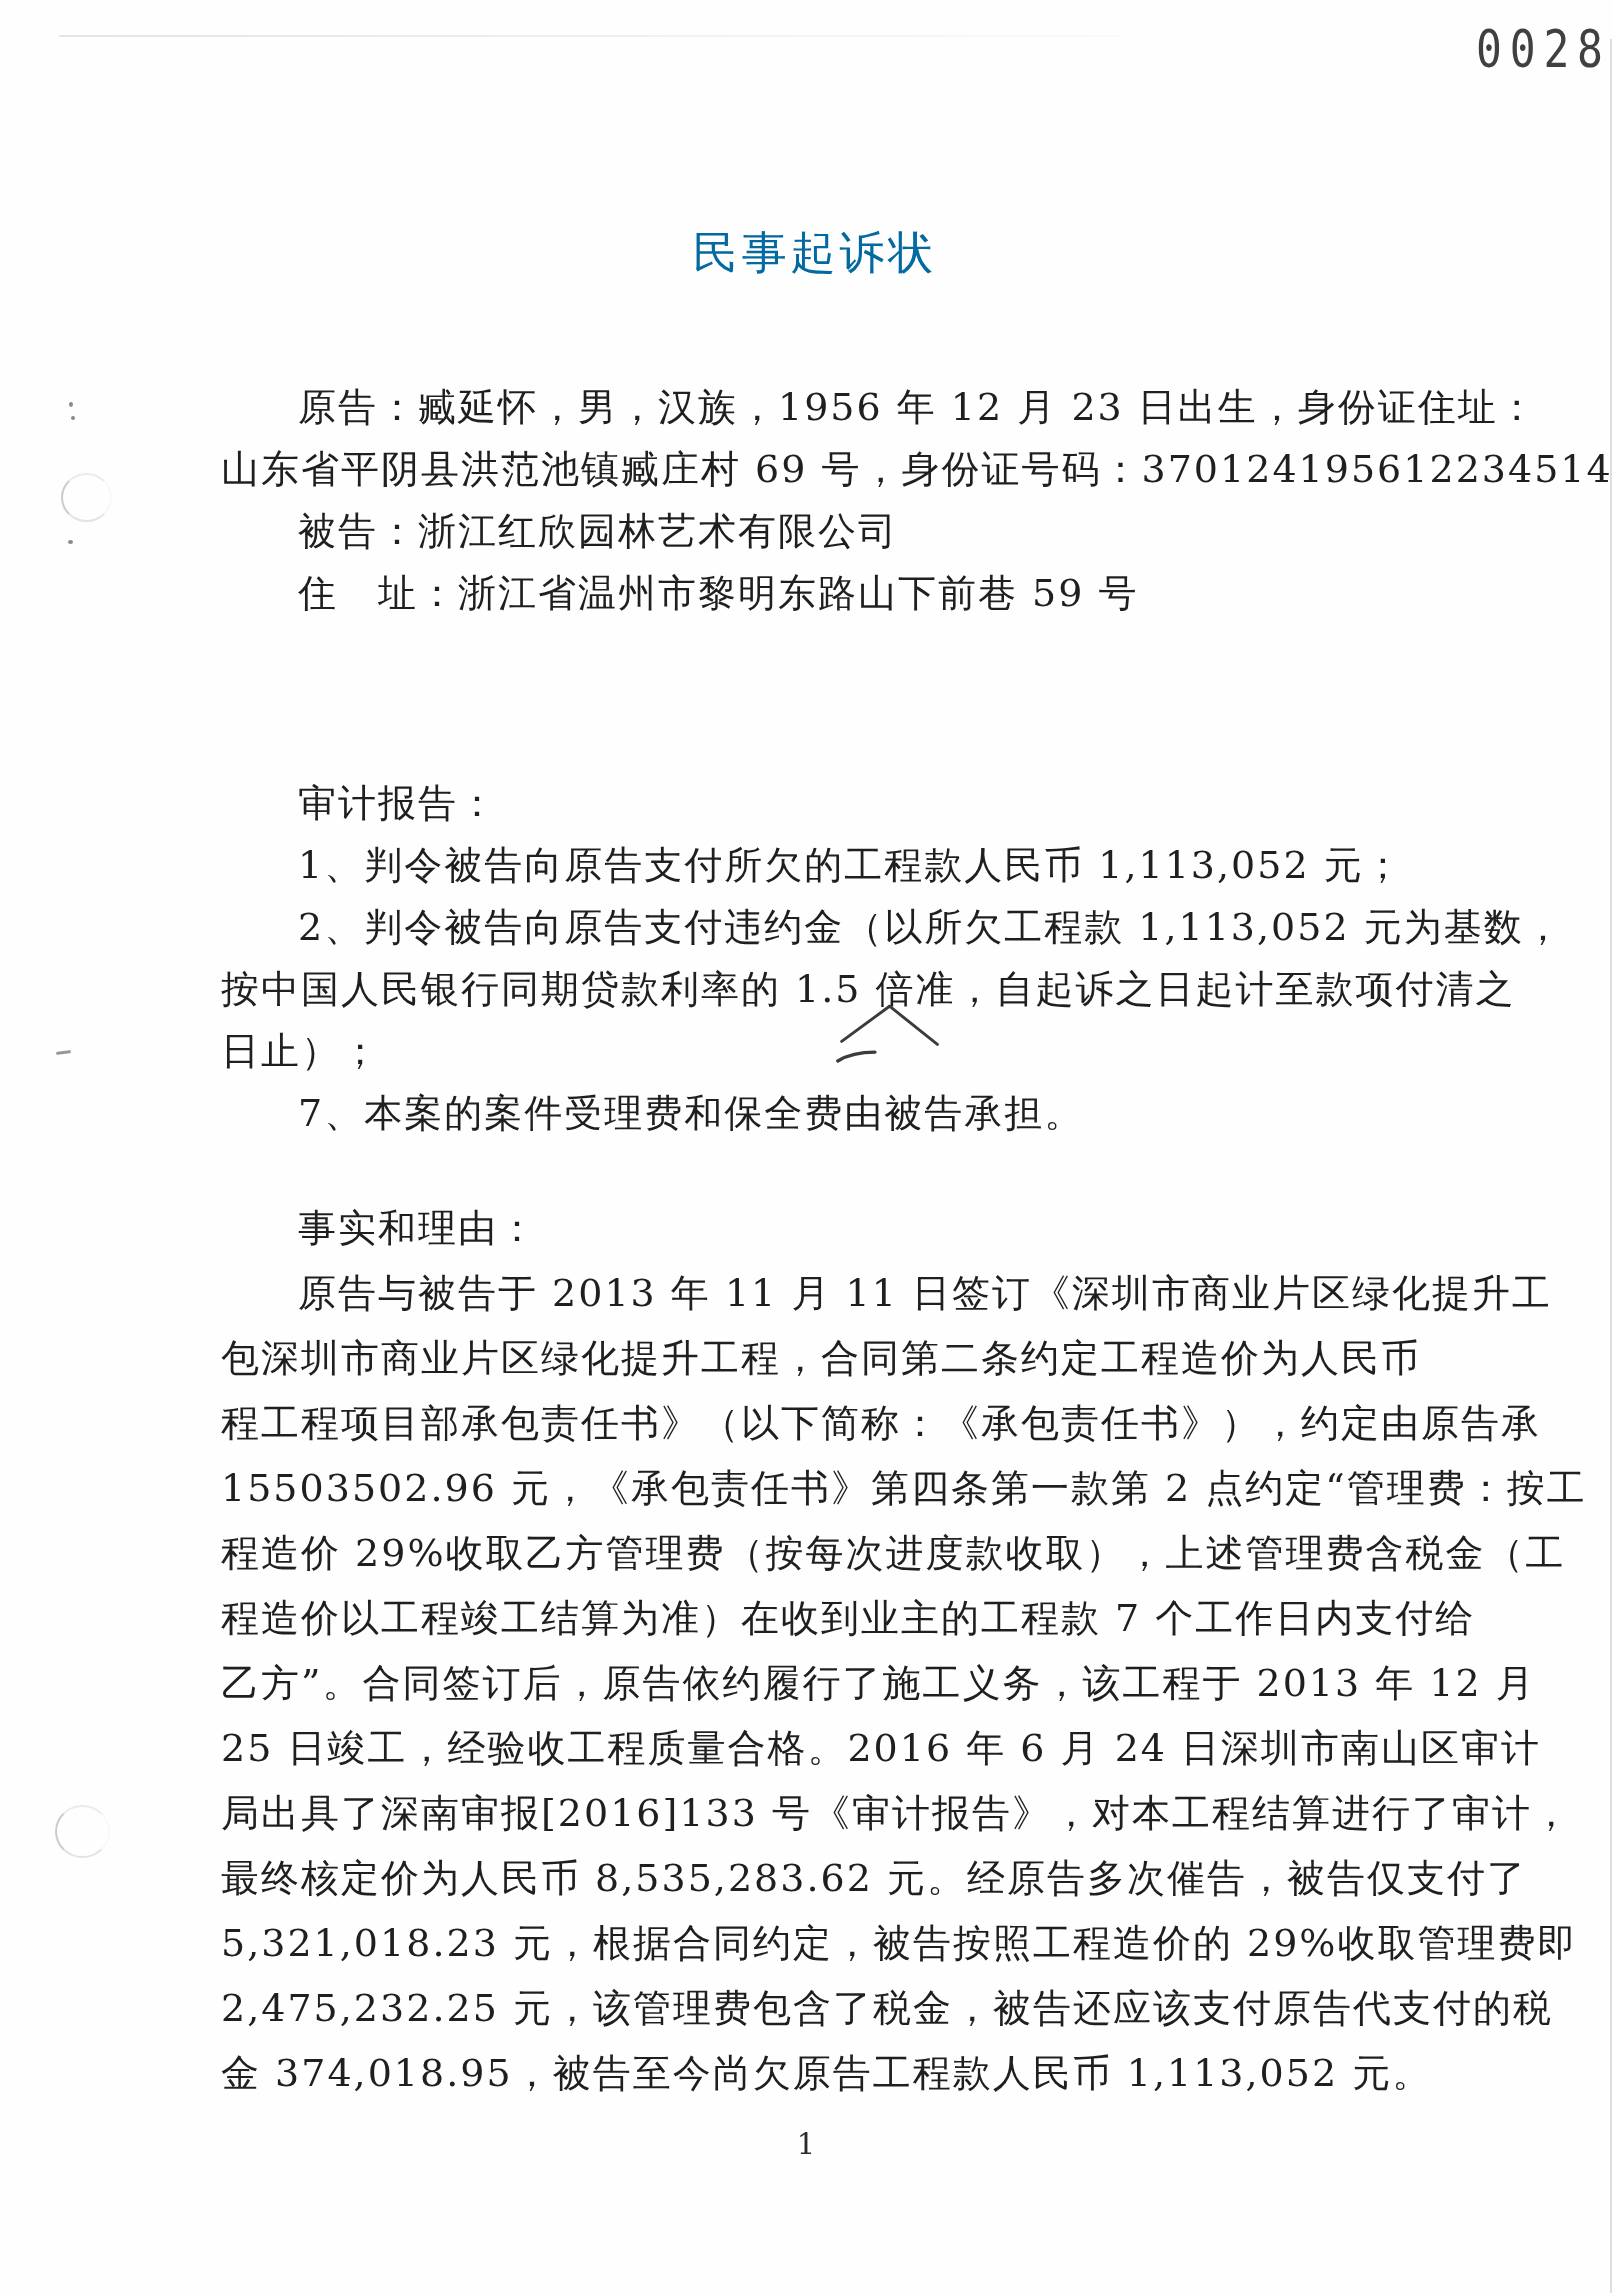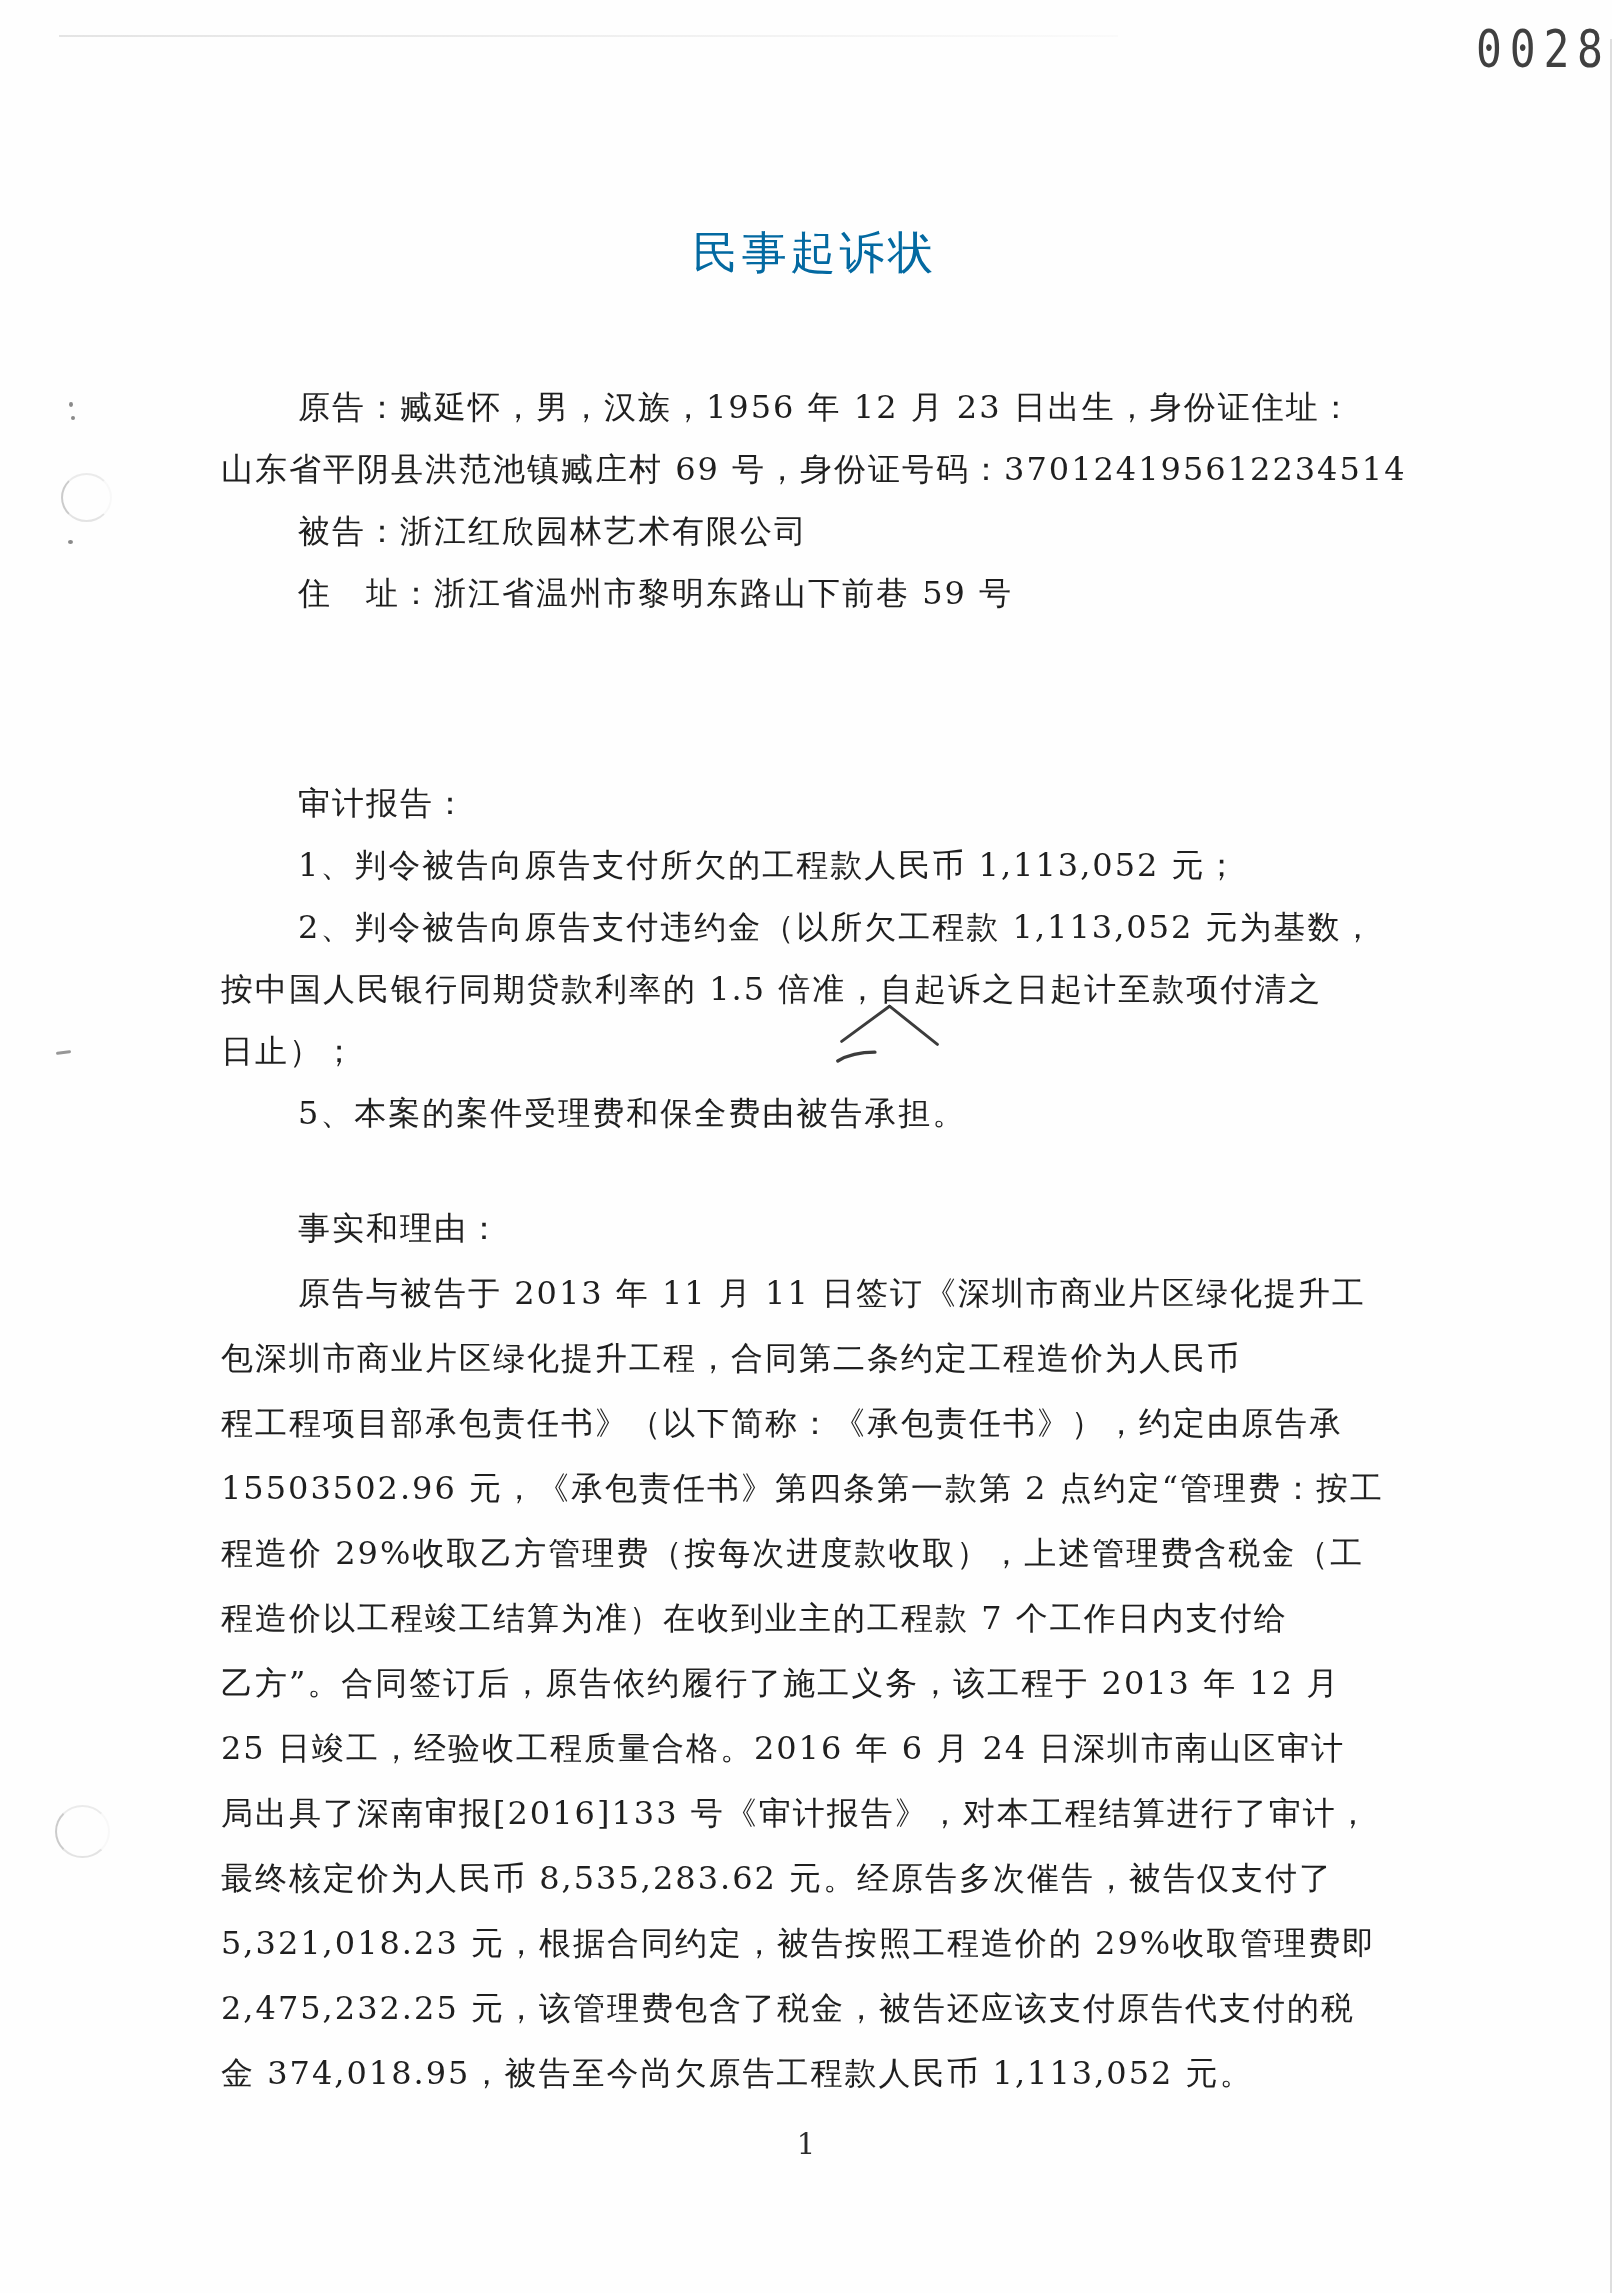--- a/index.html
+++ b/index.html
@@ -70,21 +70,21 @@
     text-align: center;
     font-size: 45px;
     letter-spacing: 3.9px;
     color: #0369a1;
   }
   
   .block {
     position: absolute;
     left: 221px;
     width: 1259px;
-    font-size: 32px;
+    font-size: 38px;
     letter-spacing: 2px;
   }
   .parties { top: 376px; }
   .claims  { top: 772px; }
   .facts   { top: 1196px; }
   .parties .line, .claims .line { height: 62px; line-height: 62px; }
   .facts .line { height: 65px; line-height: 65px; }
   .line { white-space: nowrap; }
   .ind { text-indent: 77px; }
   
@@ -127,21 +127,21 @@
     <div class="line ind">被告：浙江红欣园林艺术有限公司</div>
     <div class="line ind">住　址：浙江省温州市黎明东路山下前巷 59 号</div>
   </div>
 
   <div class="block claims">
     <div class="line ind">审计报告：</div>
     <div class="line ind">1、判令被告向原告支付所欠的工程款人民币 1,113,052 元；</div>
     <div class="line ind">2、判令被告向原告支付违约金（以所欠工程款 1,113,052 元为基数，</div>
     <div class="line">按中国人民银行同期贷款利率的 1.5 倍准，自起诉之日起计至款项付清之</div>
     <div class="line">日止）；</div>
-    <div class="line ind">5、本案的案件受理费和保全费由被告承担。</div>
+    <div class="line ind">7、本案的案件受理费和保全费由被告承担。</div>
   </div>
 
   <svg class="caret-mark" viewBox="0 0 130 75">
     <path d="M63 6 L14 42" stroke="#3c3c3c" stroke-width="3" fill="none" stroke-linecap="round"></path>
     <path d="M63 6 L112 45" stroke="#3c3c3c" stroke-width="3" fill="none" stroke-linecap="round"></path>
     <path d="M10 62 Q25 53 48 53" stroke="#3c3c3c" stroke-width="3.5" fill="none" stroke-linecap="round"></path>
   </svg>
 
   <div class="block facts">
     <div class="line ind">事实和理由：</div>

